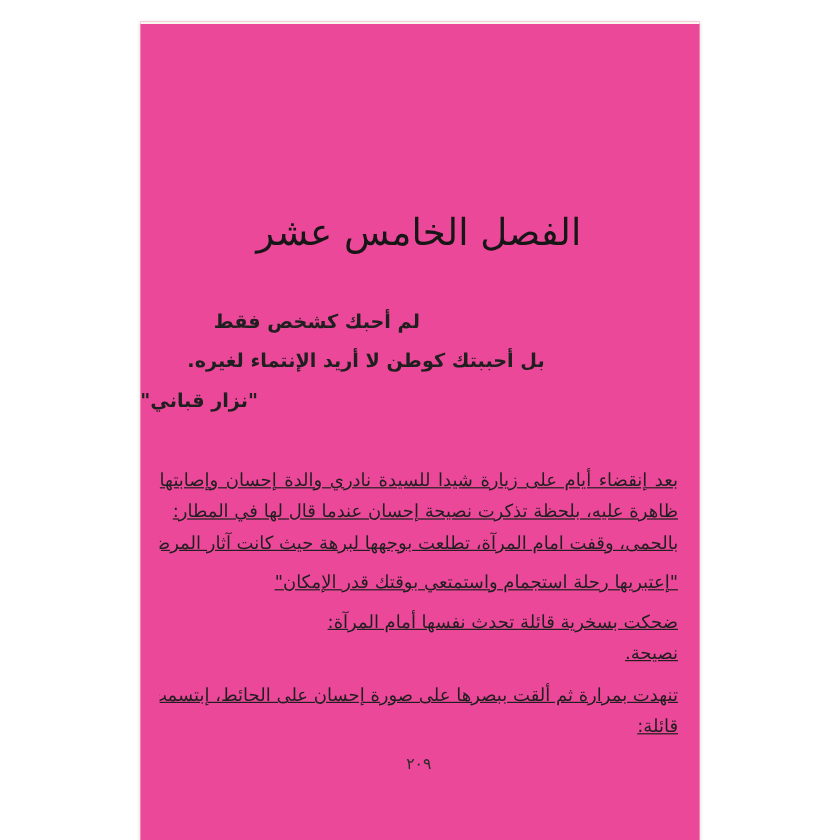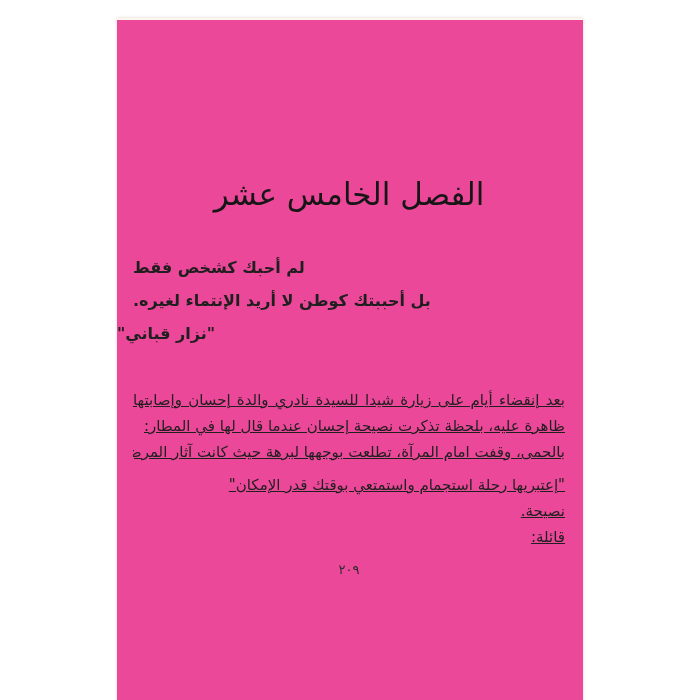--- a/index.html
+++ b/index.html
@@ -32,21 +32,21 @@
     white-space:nowrap;
     color:#161616;
   }
   .epigraph{
     margin-top:34px;
     font-size:16px;
     font-weight:bold;
   }
   .ep-line{
     line-height:33px;
-    text-align:left;
+    text-align:center;
     white-space:nowrap;
   }
   .ep1{margin-right:170px;}
   .ep2{margin-right:88px;}
   .ep3{margin-right:350px;}
   .body{
     margin-top:37px;
     font-size:15px;
     text-decoration:underline;
   }
@@ -85,21 +85,23 @@
     <div class="ep-line ep3">"نزار قباني"</div>
   </div>
 
   <div class="body">
     <div class="line j">بعد إنقضاء أيام على زيارة شيدا للسيدة نادري والدة إحسان وإصابتها</div>
     <div class="line">ظاهرة عليه، بلحظة تذكرت نصيحة إحسان عندما قال لها في المطار:</div>
     <div class="line j">بالحمى، وقفت امام المرآة، تطلعت بوجهها لبرهة حيث كانت آثار المرض</div>
 
     <div class="line mt-q">"إعتبريها رحلة استجمام واستمتعي بوقتك قدر الإمكان"</div>
 
+    <div class="line mt-p2">ضحكت بسخرية قائلة تحدث نفسها أمام المرآة:</div>
 
     <div class="line">نصيحة.</div>
 
+    <div class="line j mt-p3">تنهدت بمرارة ثم ألقت ببصرها على صورة إحسان على الحائط، إبتسمت</div>
     <div class="line">قائلة:</div>
   </div>
 
   <div class="page-number">٢٠٩</div>
 
 </div>
 
 </body></html>

